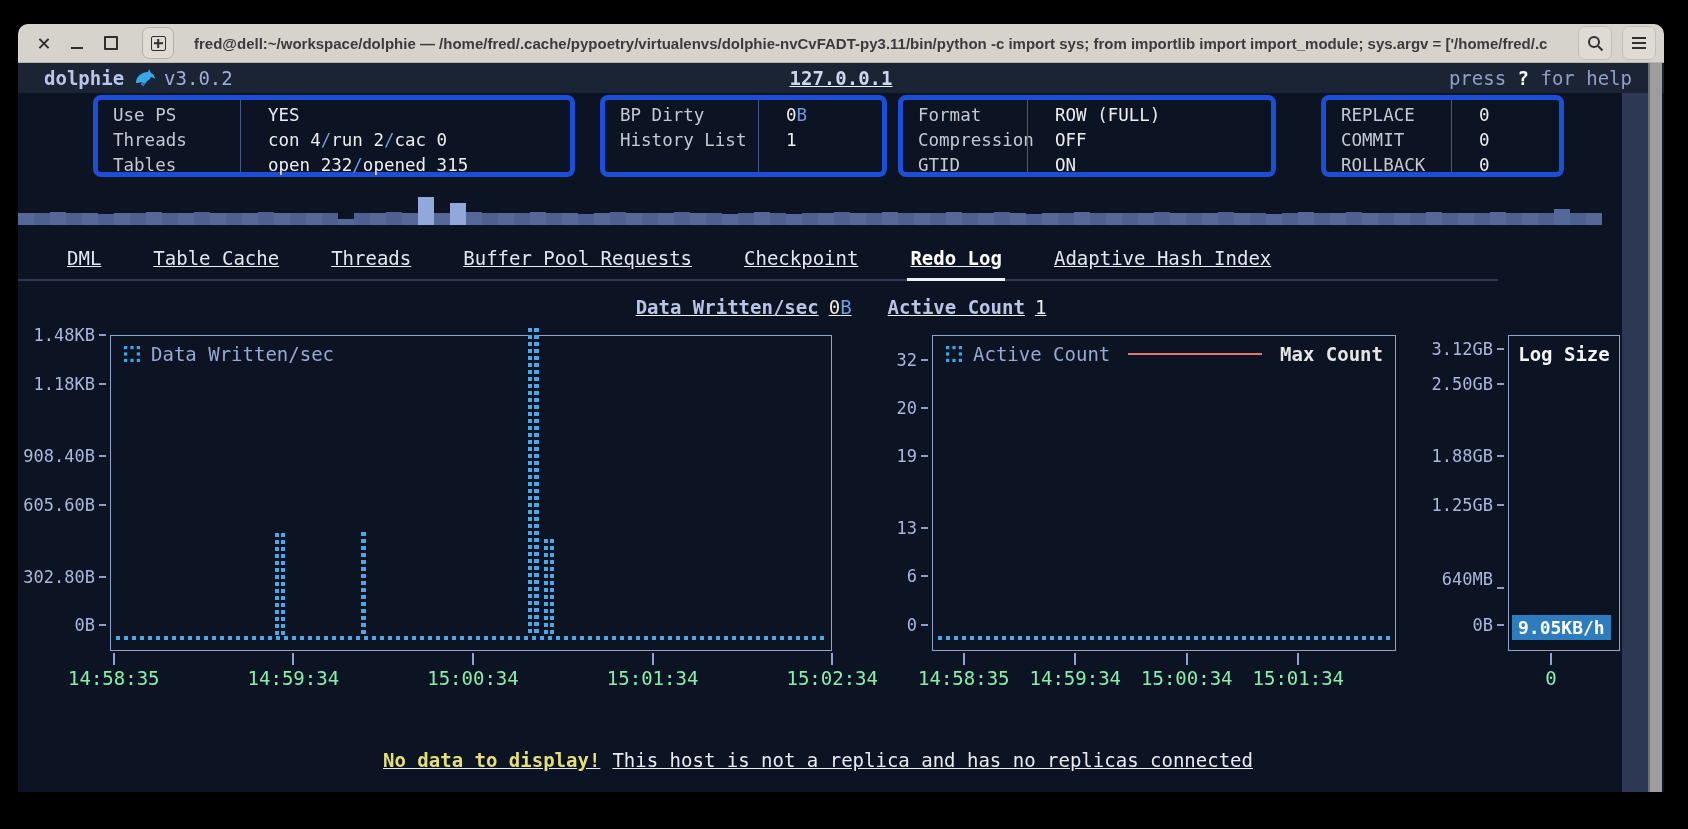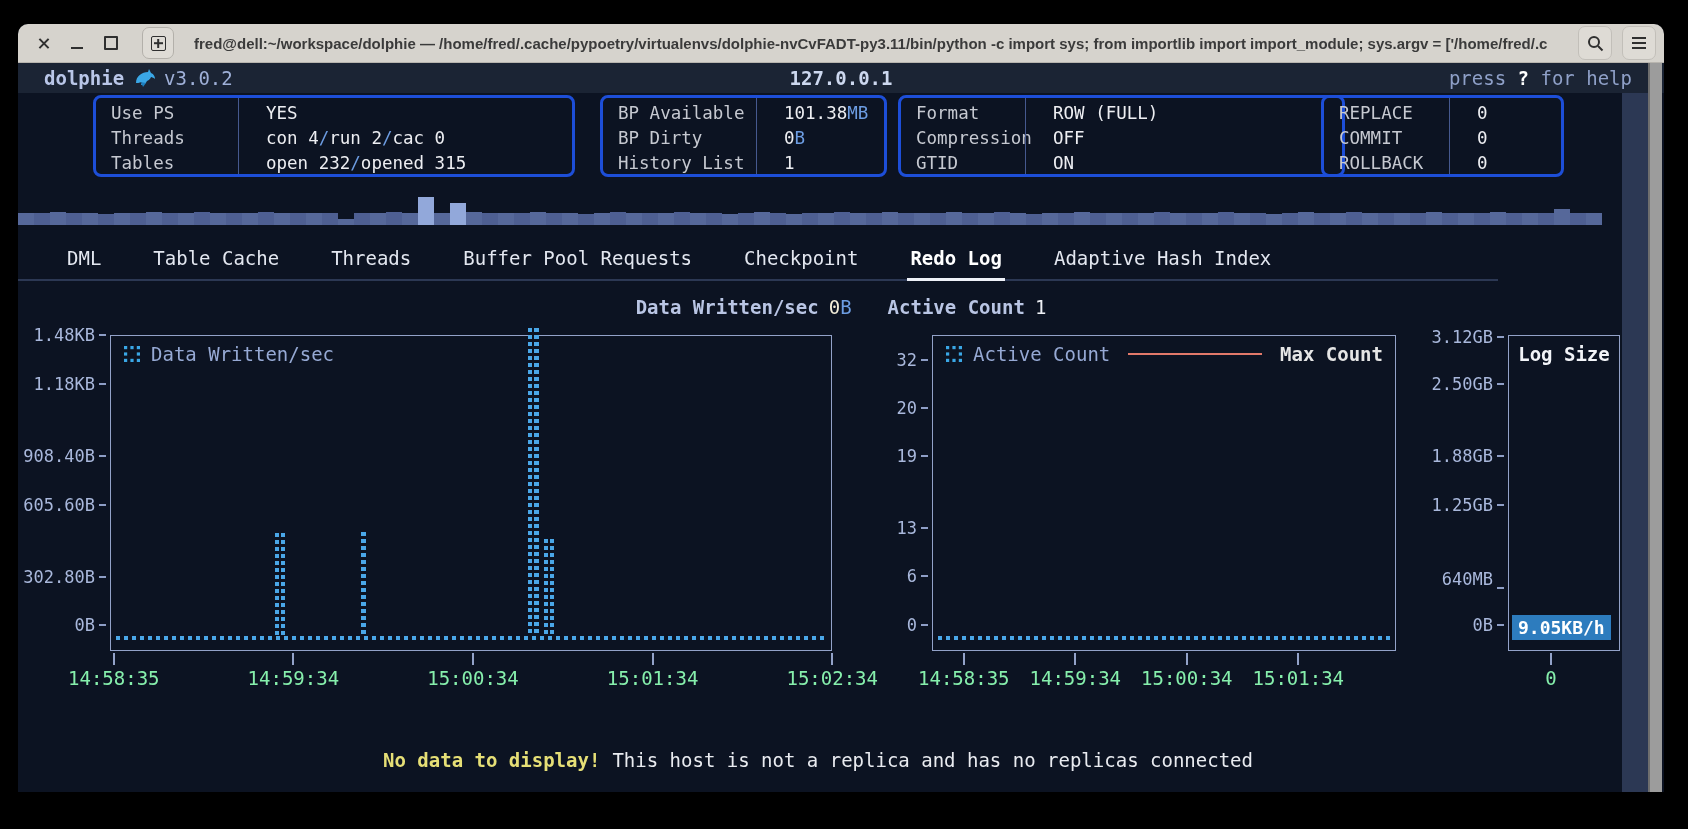--- a/index.html
+++ b/index.html
@@ -25,37 +25,37 @@
   .ic-plusbox::before{content:"";position:absolute;left:50%;top:2px;bottom:2px;width:1.6px;background:#2f2f2f;transform:translateX(-50%);}
   .ic-plusbox::after{content:"";position:absolute;top:50%;left:2px;right:2px;height:1.6px;background:#2f2f2f;transform:translateY(-50%);}
   .tb-title{flex:1;margin:0 20px;text-align:center;white-space:nowrap;overflow:hidden;
             font-size:15px;font-weight:bold;color:#3b3b3b;}
   .tb-right-btn{width:32px;height:32px;border-radius:7px;background:#dedbd5;border:1px solid #c2bfb9;
                 display:flex;align-items:center;justify-content:center;margin-left:10px;}
   .ic-menu{display:flex;flex-direction:column;gap:3px;}
   .ic-menu i{width:14px;height:2px;background:#2f2f2f;display:block;}
 
   
-  .terminal{position:relative;height:730px;background:#0c1322;color:#edeef2;}
+  .terminal{position:relative;height:730px;background:#0c1322;color:#edeef2;text-decoration:underline;}
 
   .app-header{height:30px;background:#1b2434;display:flex;align-items:center;position:relative;font-size:19px;}
   .app-left{position:absolute;left:26px;display:flex;align-items:center;gap:8px;}
   .app-name{font-weight:bold;color:#b9c6e8;}
   .app-ver{color:#9fb0d8;}
   .app-host{margin:0 auto;font-weight:bold;color:#cdd8ef;}
   .app-help{position:absolute;right:32px;color:#8fa0c8;}
   .app-help b{color:#ffffff;}
 
   
   .stats{position:relative;height:96px;}
-  .stat-box{position:absolute;top:2px;height:82px;border:3px solid #1d4ed8;border-radius:8px;
+  .stat-box{position:absolute;top:2px;height:82px;border:5px solid #1d4ed8;border-radius:8px;
             font-size:17.5px;box-sizing:border-box;}
   .stat-box:nth-of-type(1){left:75px;width:482px;--lw:142px;}
   .stat-box:nth-of-type(2){left:582px;width:287px;--lw:153px;}
-  .stat-box:nth-of-type(3){left:880px;width:447px;--lw:124px;}
+  .stat-box:nth-of-type(3){left:880px;width:378px;--lw:124px;}
   .stat-box:nth-of-type(4){left:1303px;width:243px;--lw:125px;}
   .divider{position:absolute;left:var(--lw);top:0;bottom:0;width:1px;background:#46598f;}
   .stat-rows{padding-top:3px;}
   .stat-row{display:flex;line-height:25px;}
   .stat-label{width:var(--lw);padding-left:15px;color:#c6c9d1;box-sizing:border-box;}
   .stat-value{padding-left:28px;color:#edeef2;}
   .pt-accent{color:#6d9de3;}
   .pt-num{color:#f2ecd8;}
   .pt-white{color:#eef0f5;}
 
@@ -178,24 +178,20 @@
             </div>
             <div class="stat-row">
               <span class="stat-label">Tables</span>
               <span class="stat-value"><span>open 232</span><span class="pt-accent">/</span><span>opened 315</span></span>
             </div>
           </div>
         </div>
       <div class="stat-box">
           <div class="divider"></div>
           <div class="stat-rows">
-            <div class="stat-row">
-              <span class="stat-label">BP Available</span>
-              <span class="stat-value"><span>101.38</span><span class="pt-accent">MB</span></span>
-            </div>
             <div class="stat-row">
               <span class="stat-label">BP Dirty</span>
               <span class="stat-value"><span>0</span><span class="pt-accent">B</span></span>
             </div>
             <div class="stat-row">
               <span class="stat-label">History List</span>
               <span class="stat-value"><span>1</span></span>
             </div>
           </div>
         </div>
@@ -469,21 +465,21 @@
           </div>
           <div class="xitem">
             <span>15:00:34</span>
           </div>
           <div class="xitem">
             <span>15:01:34</span>
           </div>
         </div>
 
       <div class="ycol" id="ycol-log">
-          <div class="ytick" style="top: 4px;">
+          <div class="ytick" style="top: 16px;">
             <span>3.12GB</span>
           </div>
           <div class="ytick" style="top: 51.14px;">
             <span>2.50GB</span>
           </div>
           <div class="ytick" style="top: 122.96px;">
             <span>1.88GB</span>
           </div>
           <div class="ytick" style="top: 172.1px;">
             <span>1.25GB</span>

